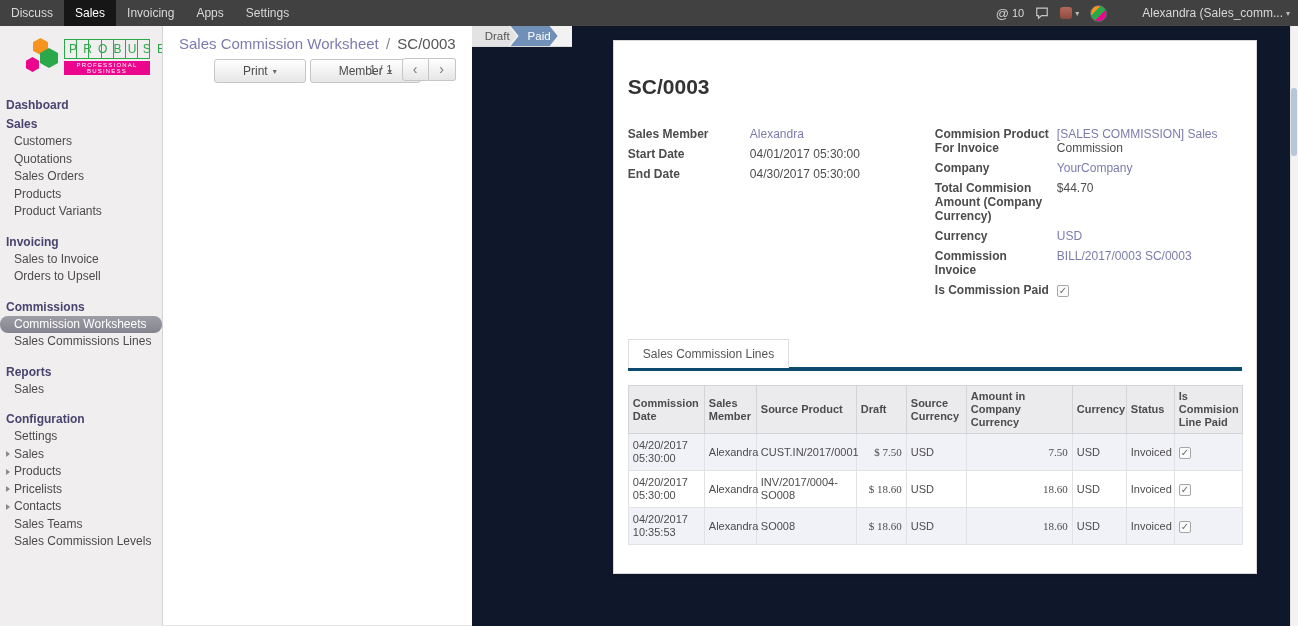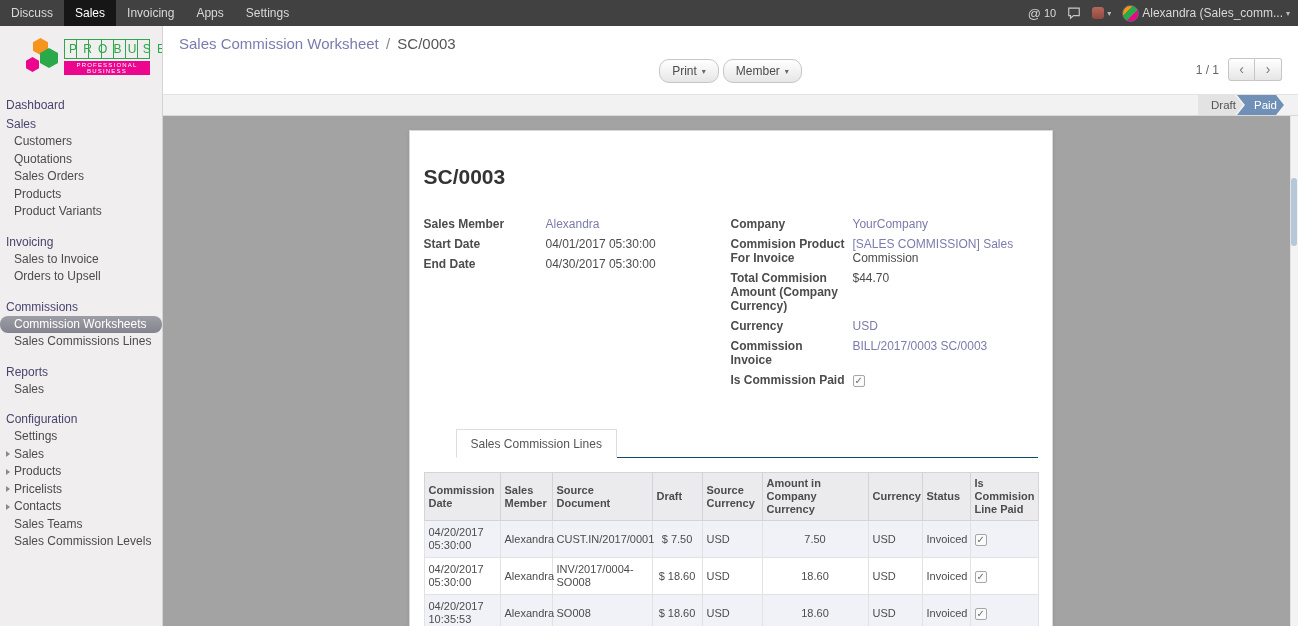--- a/index.html
+++ b/index.html
@@ -9,48 +9,48 @@
   
   .topbar { position: absolute; top: 0; left: 0; width: 1298px; height: 26px; background: #414141; display: flex; align-items: stretch; z-index: 40; }
   .topbar .menu { color: #d9d9d9; line-height: 26px; padding: 0 11px; cursor: pointer; white-space: nowrap; }
   .topbar .menu.active { background: #161616; color: #fff; }
   .topbar-right { margin-left: auto; display: flex; align-items: center; color: #c9c9c9; padding-right: 8px; gap: 11px; }
   .systray-item { display: flex; align-items: center; gap: 3px; cursor: pointer; }
   .at-glyph { font-size: 13px; color: #cfcfcf; }
   .count { font-size: 11px; color: #d9d9d9; }
   .caret-glyph { font-size: 8px; color: #bbb; }
   .avatar { width: 17px; height: 17px; border-radius: 50%; background: linear-gradient(135deg, #f7941e 0 32%, #2ba84a 32% 62%, #ec068d 62%); border: 1px solid #666; }
-  .user-name { font-size: 12px; color: #d9d9d9; max-width: 150px; white-space: nowrap; overflow: hidden; }
+  .user-name { font-size: 12px; color: #d9d9d9; max-width: 150px; white-space: nowrap; overflow: hidden; margin-left: 32px; }
   .sys-icon-red { width: 12px; height: 12px; border-radius: 3px; background: linear-gradient(#b5685a, #8f4a3e); }
 
   
   .sidebar { position: absolute; top: 26px; left: 0; width: 163px; bottom: 0; background: #f0eeee; border-right: 1px solid #d5d3d3; overflow: hidden; }
   .logo { display: flex; align-items: center; gap: 6px; padding: 12px 4px 8px 26px; cursor: pointer; }
   .hexes { position: relative; width: 32px; height: 38px; }
   .hex { position: absolute; clip-path: polygon(50% 0, 100% 25%, 100% 75%, 50% 100%, 0 75%, 0 25%); }
   .hex-orange { left: 7px; top: 0; width: 15px; height: 17px; background: #f7941e; }
   .hex-green { left: 14px; top: 10px; width: 18px; height: 20px; background: #2ba84a; }
   .hex-pink { left: 0; top: 19px; width: 13px; height: 15px; background: #ec068d; }
   .logo-name { width: 86px; font-size: 12px; font-weight: normal; color: #2ba84a; letter-spacing: 6.2px; padding: 2px 0 2px 4px; border: 1px solid #2ba84a; background: repeating-linear-gradient(90deg, transparent 0 11.2px, #2ba84a 11.2px 12.2px); }
   .logo-tagline { margin-top: 2px; width: 86px; background: #ec068d; color: #fff; font-size: 6px; letter-spacing: 1.2px; text-align: center; padding: 1px 0; }
-  .section-heading { font-size: 12px; font-weight: normal; color: #49446e; padding: 2px 6px; margin-top: 12px; }
+  .section-heading { font-size: 12px; font-weight: bold; color: #49446e; padding: 2px 6px; margin-top: 12px; }
   .section-heading.tight { margin-top: 1px; }
   .menu-item { font-size: 12px; color: #4c4c4c; padding: 2px 4px 2px 14px; line-height: 13.5px; cursor: pointer; display: flex; align-items: center; }
   .menu-item.active { background: linear-gradient(#9d9da6, #84848e); color: #fff; border-radius: 8px; }
   .tri { width: 0; height: 0; border-left: 4px solid #8a8a8a; border-top: 3.5px solid transparent; border-bottom: 3.5px solid transparent; margin: 0 4px 0 -8px; }
 
   
-  .main { position: absolute; top: 26px; left: 163px; right: 0; bottom: 0; display: flex; flex-direction: column; background: #a3a3a3; }
+  .main { position: absolute; top: 26px; left: 163px; right: 0; bottom: 0; display: flex; background: #0f172a; }
   .control-panel { background: #fff; border-bottom: 1px solid #e3e3e3; padding: 8px 16px 8px; }
   .breadcrumb { font-size: 15px; line-height: 19px; }
   .breadcrumb .link { color: #7c7bad; cursor: pointer; }
   .breadcrumb .sep { color: #888; margin: 0 3px; }
   .breadcrumb .current { color: #555; }
   .buttons-row { position: relative; height: 30px; margin-top: 3px; display: flex; justify-content: center; align-items: center; gap: 4px; }
-  .btn { font-size: 12px; color: #4c4c4c; padding: 4px 12px; border: 1px solid #c6c6c6; border-radius: 10px; background: linear-gradient(#ffffff, #e6e6e6); cursor: pointer; display: inline-flex; align-items: center; gap: 5px; }
+  .btn { font-size: 12px; color: #4c4c4c; padding: 4px 28px; border: 1px solid #c6c6c6; border-radius: 3px; background: linear-gradient(#ffffff, #e6e6e6); cursor: pointer; display: inline-flex; align-items: center; gap: 5px; }
   .btn .caret-glyph { color: #666; }
   .pager { position: absolute; right: 0; top: 2px; display: flex; align-items: center; gap: 9px; }
   .pager-text { font-size: 12px; color: #666; }
   .pager-btns { display: flex; }
   .pager-btn { width: 27px; height: 23px; border: 1px solid #c6c6c6; background: linear-gradient(#ffffff, #e6e6e6); color: #777; font-size: 14px; line-height: 21px; text-align: center; cursor: pointer; }
   .pager-btn.prev { border-radius: 3px 0 0 3px; }
   .pager-btn.next { border-radius: 0 3px 3px 0; border-left: none; }
 
   .statusbar { height: 21px; background: #f2f2f2; border-bottom: 1px solid #d9d9d9; display: flex; justify-content: flex-end; align-items: center; padding-right: 14px; }
   .status-arrow { font-size: 11.5px; line-height: 20px; height: 20px; padding: 0 7px 0 17px; }
@@ -69,29 +69,29 @@
   .field-col.left { padding-right: 18px; }
   .field-row { display: flex; margin-bottom: 6px; }
   .field-label { width: 122px; flex-shrink: 0; font-weight: bold; font-size: 12px; color: #4c4c4c; line-height: 14px; padding-right: 6px; }
   .field-value { font-size: 12px; color: #4c4c4c; line-height: 14px; }
   .field-value .link { color: #7c7bad; cursor: pointer; }
   .plain { color: #4c4c4c; }
 
   .cb { display: inline-block; width: 12px; height: 12px; border: 1px solid #a6a6a6; border-radius: 2px; background: #fafafa; position: relative; vertical-align: middle; }
   .cb.checked::after { content: "\2713"; position: absolute; left: 1px; top: -2px; font-size: 10px; color: #6a6a6a; }
 
-  .tabstrip { margin-top: 36px; border-bottom: 1px solid #0c4a6e; margin-left: 32px; }
+  .tabstrip { margin-top: 36px; border-bottom: 4px solid #0c4a6e; }
   .tab { display: inline-block; padding: 7px 14px 6px; background: #fff; border: 1px solid #dddddd; border-bottom: 1px solid #fff; margin-bottom: -1px; font-size: 12px; color: #555; cursor: pointer; }
 
   
   table.lines { width: 100%; margin-top: 14px; border-collapse: collapse; table-layout: fixed; font-size: 11px; color: #4c4c4c; }
   table.lines th { background: #ebebee; border: 1px solid #d4d4d8; font-weight: bold; text-align: left; vertical-align: middle; padding: 4px 4px; line-height: 13px; }
   table.lines td { border: 1px solid #e2e2e6; padding: 5px 4px; vertical-align: middle; line-height: 13px; }
   table.lines tr.striped td { background: #f1f1f8; }
-  td.num, th.num { text-align: center; }
+  td.num, th.num { text-align: right; font-family: Liberation Serif, serif; }
 
   svg { display: block; }
 </style>
 </head>
 <body>
 
 <div class="topbar">
   <div class="menu">Discuss</div>
   <div class="menu active">Sales</div>
   <div class="menu">Invoicing</div>
@@ -220,29 +220,29 @@
             <div class="field-value">04/01/2017 05:30:00</div>
           </div>
           <div class="field-row">
             <div class="field-label">End Date</div>
             <div class="field-value">04/30/2017 05:30:00</div>
           </div>
         </div>
 
         <div class="field-col right">
           <div class="field-row">
-            <div class="field-label">Company</div>
-            <div class="field-value"><span class="link">YourCompany</span></div>
-          </div>
-          <div class="field-row">
             <div class="field-label">Commision Product For Invoice</div>
             <div class="field-value">
               <span class="link">[SALES COMMISSION] Sales</span>
               <div class="plain">Commission</div>
             </div>
+          </div>
+          <div class="field-row">
+            <div class="field-label">Company</div>
+            <div class="field-value"><span class="link">YourCompany</span></div>
           </div>
           <div class="field-row">
             <div class="field-label">Total Commision Amount (Company Currency)</div>
             <div class="field-value">$44.70</div>
           </div>
           <div class="field-row">
             <div class="field-label">Currency</div>
             <div class="field-value"><span class="link">USD</span></div>
           </div>
           <div class="field-row">
@@ -269,21 +269,21 @@
             <col style="width:60px">
             <col style="width:106px">
             <col style="width:54px">
             <col style="width:48px">
             <col style="width:68px">
         </colgroup>
         <thead>
           <tr>
             <th>Commission Date</th>
             <th>Sales Member</th>
-            <th>Source Document</th>
+            <th>Source Product</th>
             <th>Draft</th>
             <th>Source Currency</th>
             <th>Amount in Company Currency</th>
             <th>Currency</th>
             <th>Status</th>
             <th>Is Commision Line Paid</th>
           </tr>
         </thead>
         <tbody>
           <tr class="striped">

